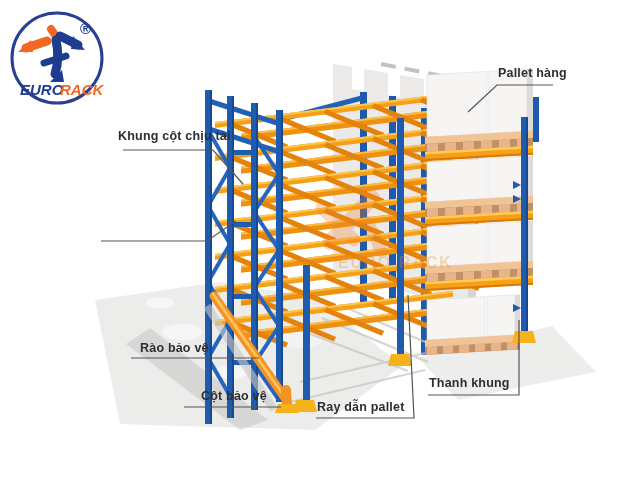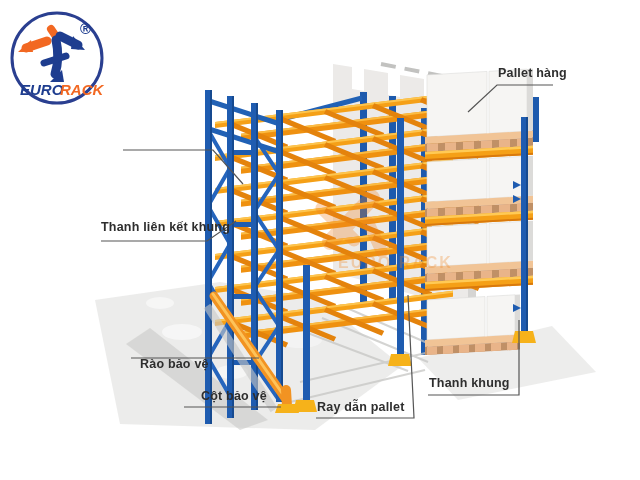--- a/index.html
+++ b/index.html
@@ -9,21 +9,21 @@
   .callout{
     position:absolute;
     font-size:12.5px;
     font-weight:bold;
     color:#2e2e2e;
     white-space:nowrap;
     letter-spacing:0.2px;
   }
   .lbl-khung{left:118px;top:129px;}
   .lbl-lienket{left:101px;top:220px;}
-  .lbl-rao{left:140px;top:357px;}
+  .lbl-rao{left:140px;top:341px;}
   .lbl-cot{left:201px;top:389px;}
   .lbl-ray{left:317px;top:400px;}
   .lbl-beam{left:429px;top:376px;}
   .lbl-pallet{left:498px;top:66px;}
 </style>
 </head>
 <body>
 
 <div class="stage">
 
@@ -291,20 +291,20 @@
         <polygon points="85,50 73,36 71,49" fill="#1e3d8f"></polygon>
         <path d="M56,40 Q60,58 55,74" stroke="#1e3d8f" stroke-width="9" stroke-linecap="round" fill="none"></path>
         <polygon points="50,82 62,70 64,82" fill="#1e3d8f"></polygon>
         <path d="M44,63 L66,56" stroke="#1e3d8f" stroke-width="7" stroke-linecap="round" fill="none"></path>
       </g>
       <text x="20" y="95" font-size="15" font-weight="bold" font-style="italic" fill="#1e3d8f">EURO</text>
       <text x="60" y="95" font-size="15" font-weight="bold" font-style="italic" fill="#f26822">RACK</text>
     </g>
   </svg>
 
-  <div class="callout lbl-lienket">Thanh liên kết khung</div>
+  <div class="callout lbl-khung">Khung cột chịu tải</div>
   <div class="callout lbl-rao">Rào bảo vệ</div>
   <div class="callout lbl-cot">Cột bảo vệ</div>
   <div class="callout lbl-ray">Ray dẫn pallet</div>
   <div class="callout lbl-beam">Thanh khung</div>
   <div class="callout lbl-pallet">Pallet hàng</div>
 
 </div>
 
 </body></html>

